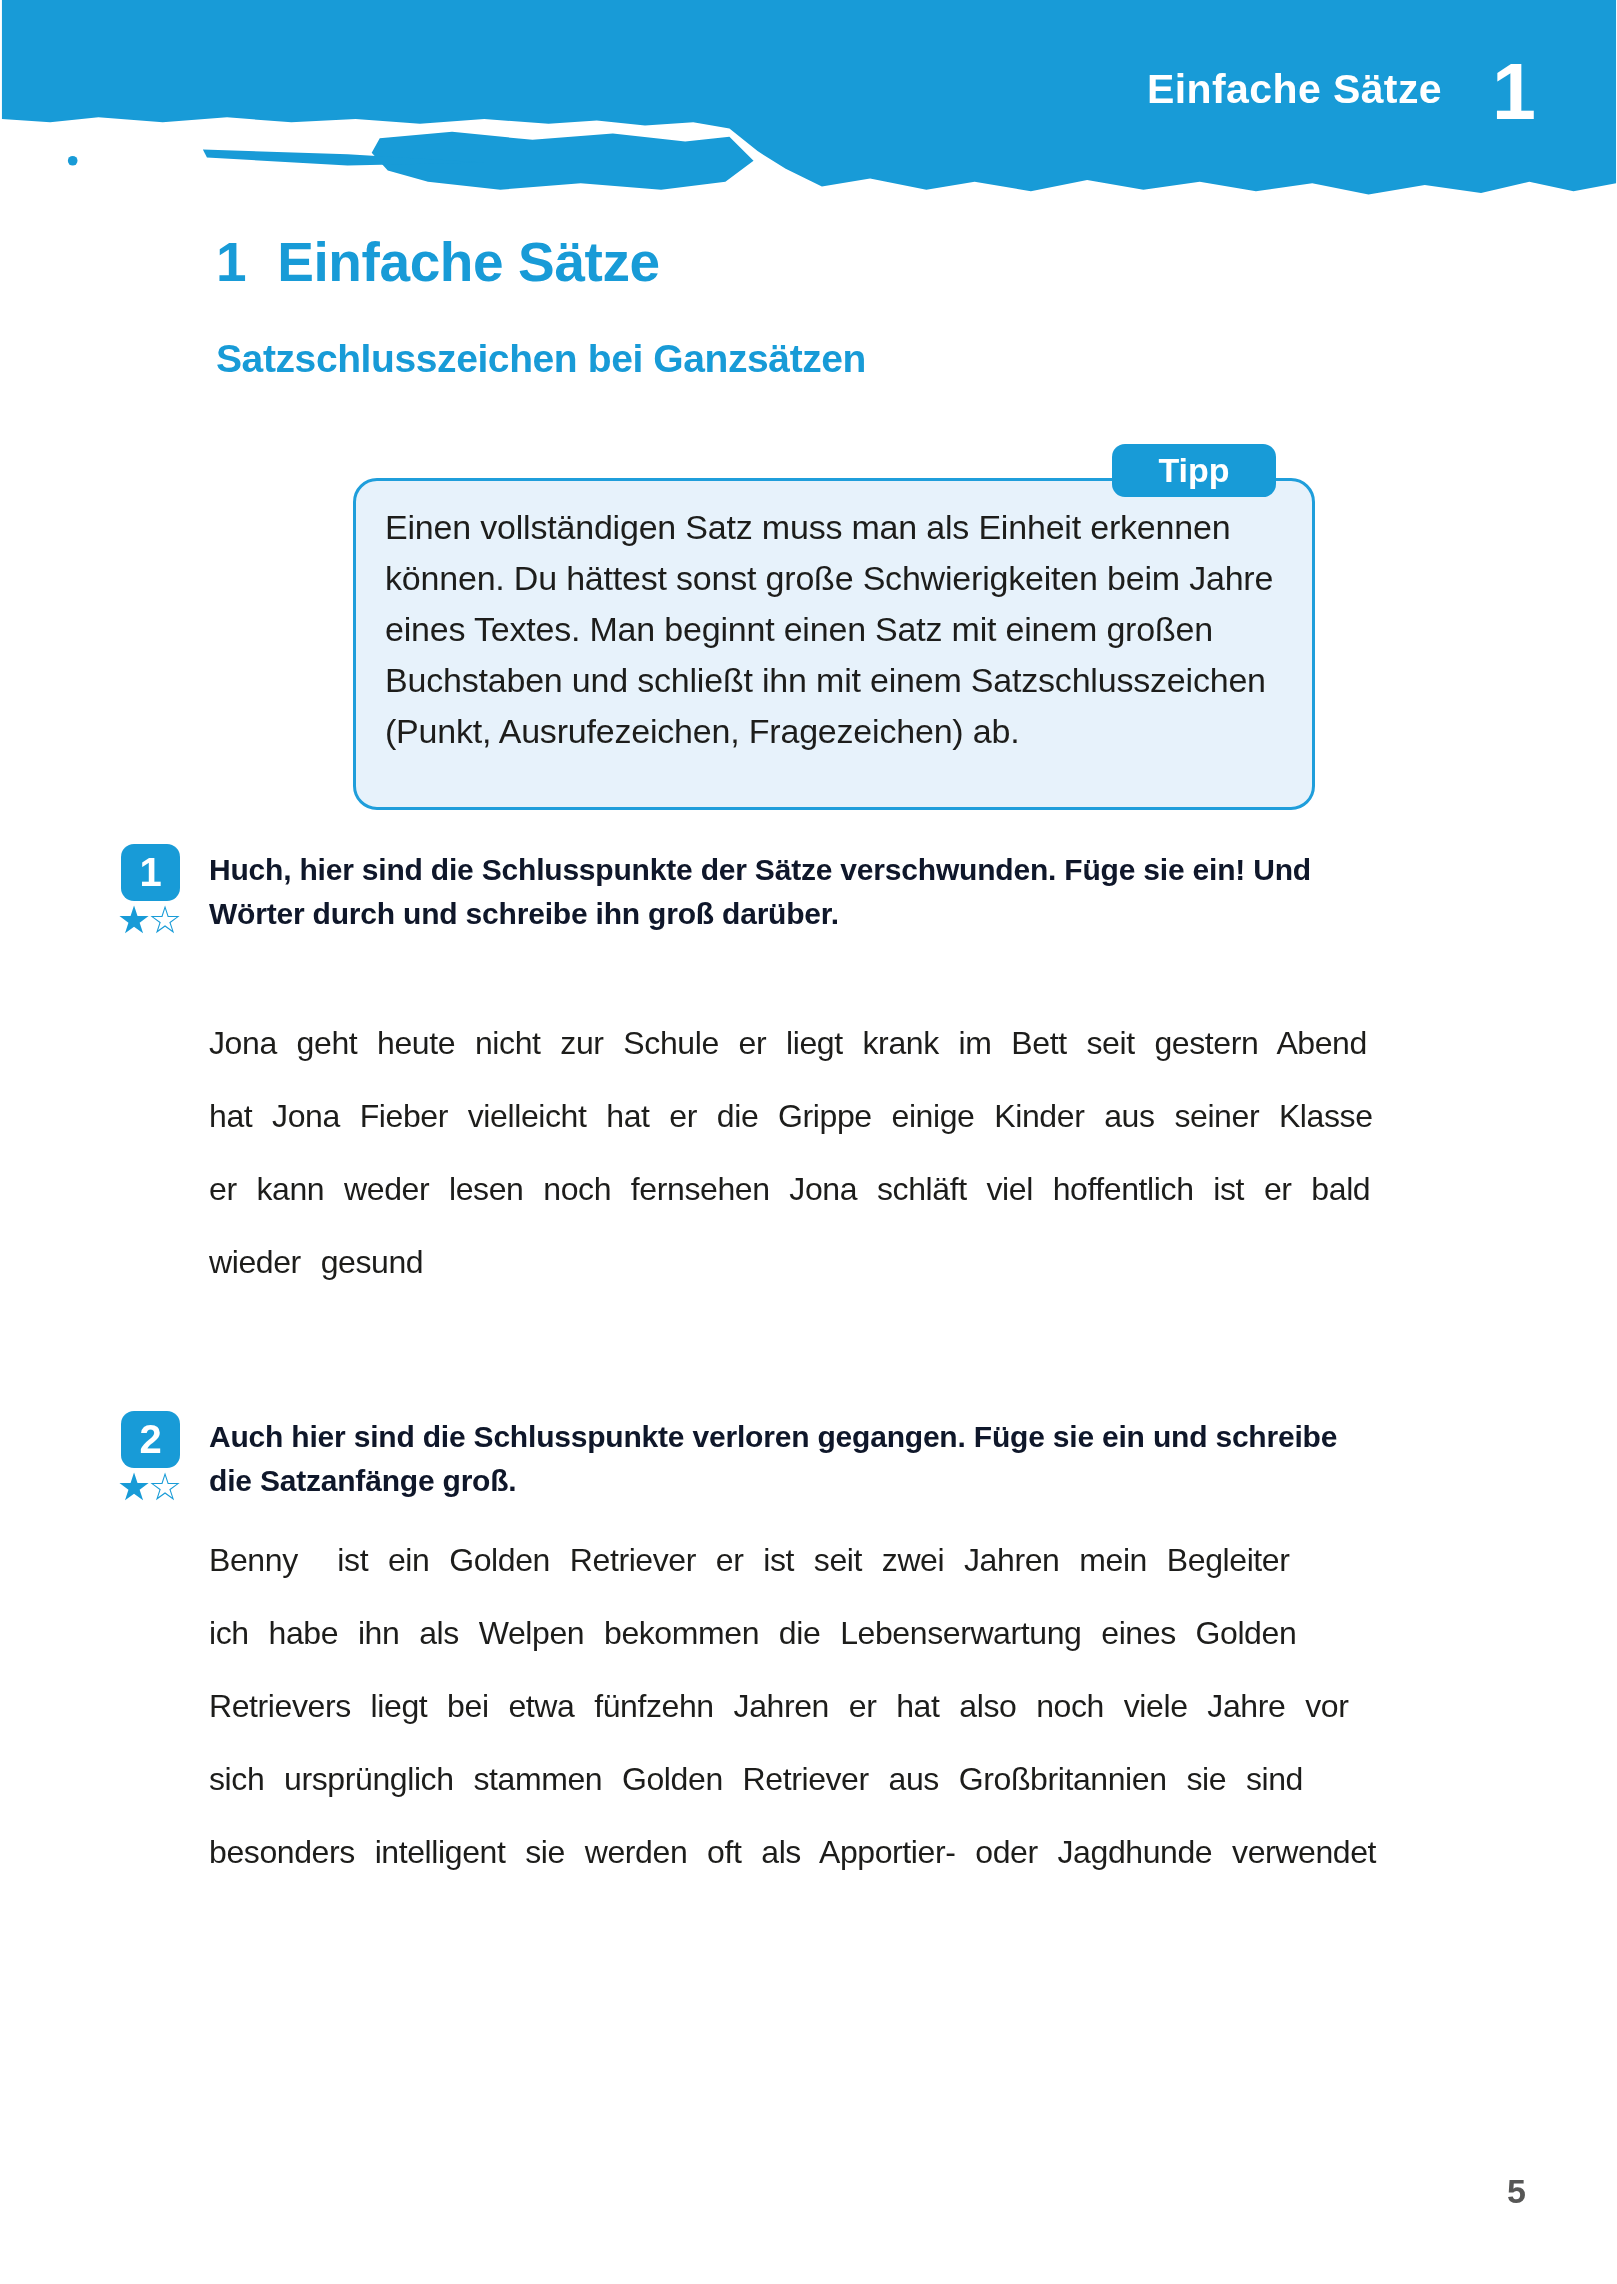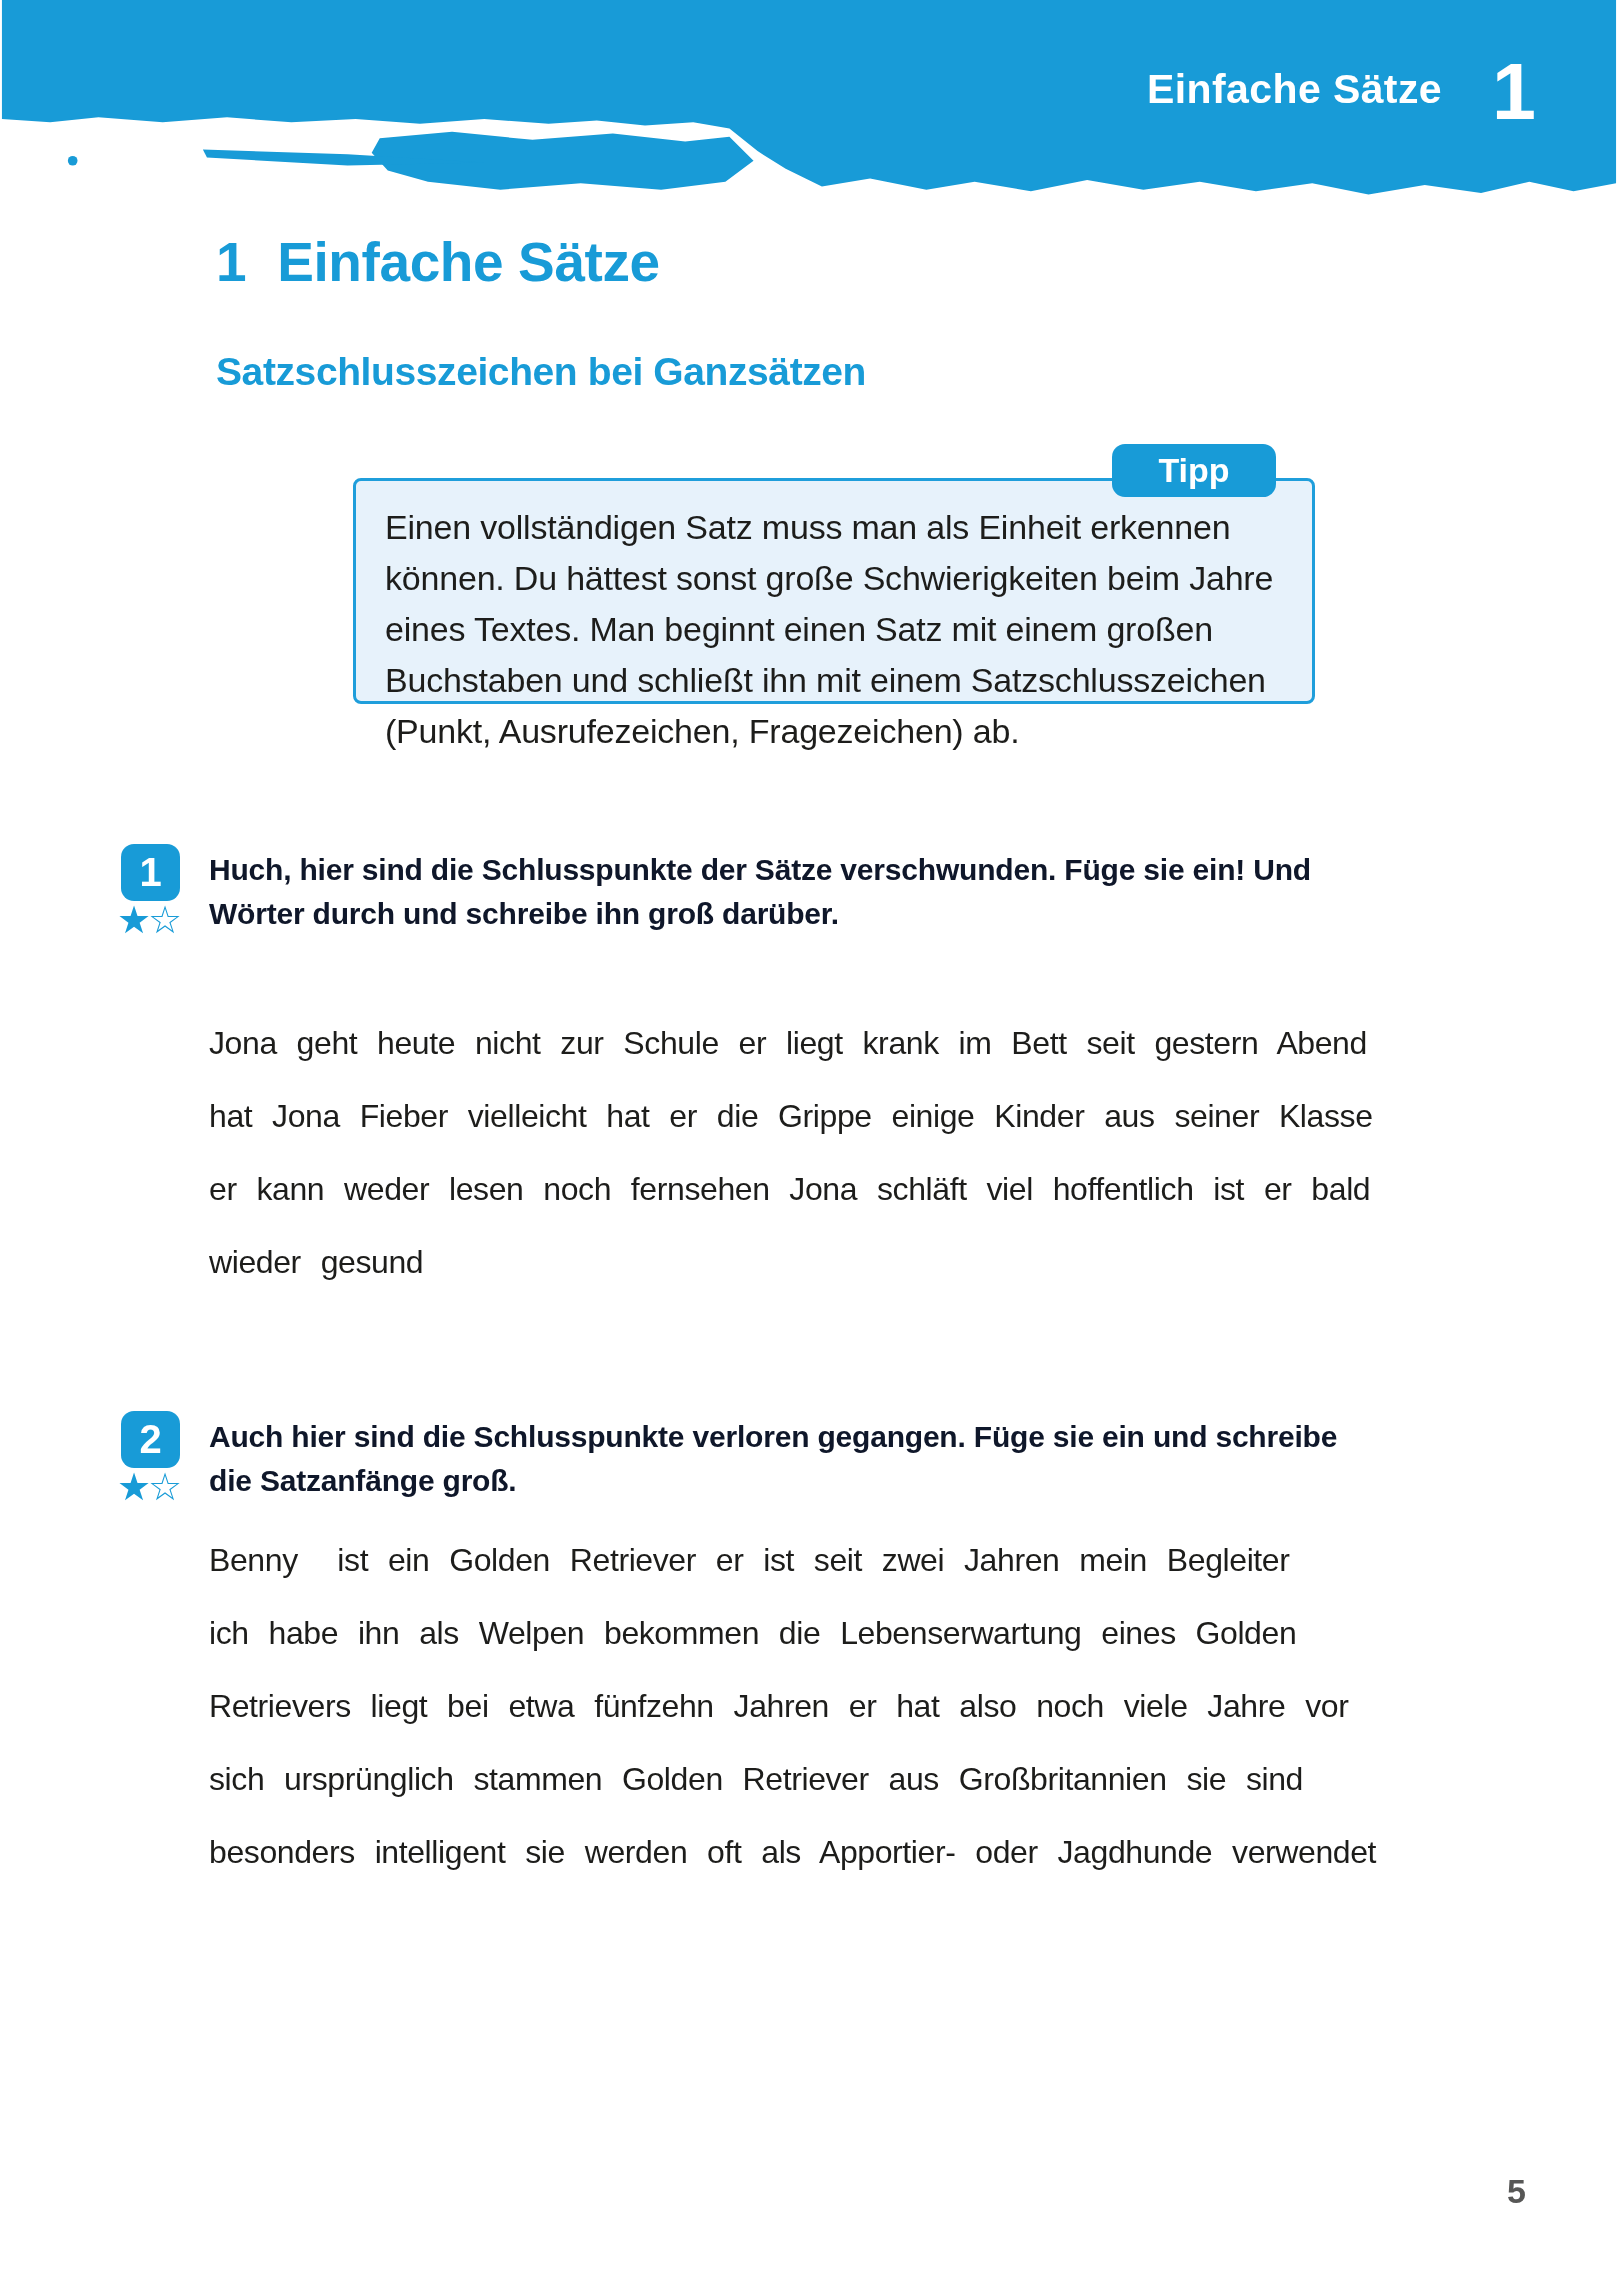--- a/index.html
+++ b/index.html
@@ -16,27 +16,27 @@
   .header-chapter-number{
     position:absolute;top:52px;left:1492px;
     font-size:79px;font-weight:bold;color:#ffffff;line-height:1;
   }
   
   .chapter-title{
     position:absolute;left:216px;top:235px;display:flex;gap:31px;
     font-size:55px;font-weight:bold;color:#189bd7;line-height:1;letter-spacing:-0.4px;
   }
   .section-subtitle{
-    position:absolute;left:216px;top:352px;
+    position:absolute;left:216px;top:339px;
     font-size:39px;font-weight:bold;color:#189bd7;line-height:1;letter-spacing:-0.4px;
   }
   
   .tip-box{
-    position:absolute;left:353px;top:478px;width:962px;height:226px;
-    background:#e7f2fb;border:3.2px solid #1f9edb;border-radius:8px;box-sizing:border-box;
+    position:absolute;left:353px;top:478px;width:962px;height:332px;
+    background:#e7f2fb;border:3.2px solid #1f9edb;border-radius:24px;box-sizing:border-box;
   }
   .tip-tab{
     position:absolute;left:756px;top:-37px;width:164px;height:53px;
     background:#189bd7;border-radius:13px;color:#ffffff;
     font-size:34px;font-weight:bold;text-align:center;line-height:52px;
   }
   .tip-text{
     position:absolute;left:29px;top:21px;width:902px;
     font-size:34px;line-height:51px;color:#1d1d1b;letter-spacing:-0.2px;
   }

